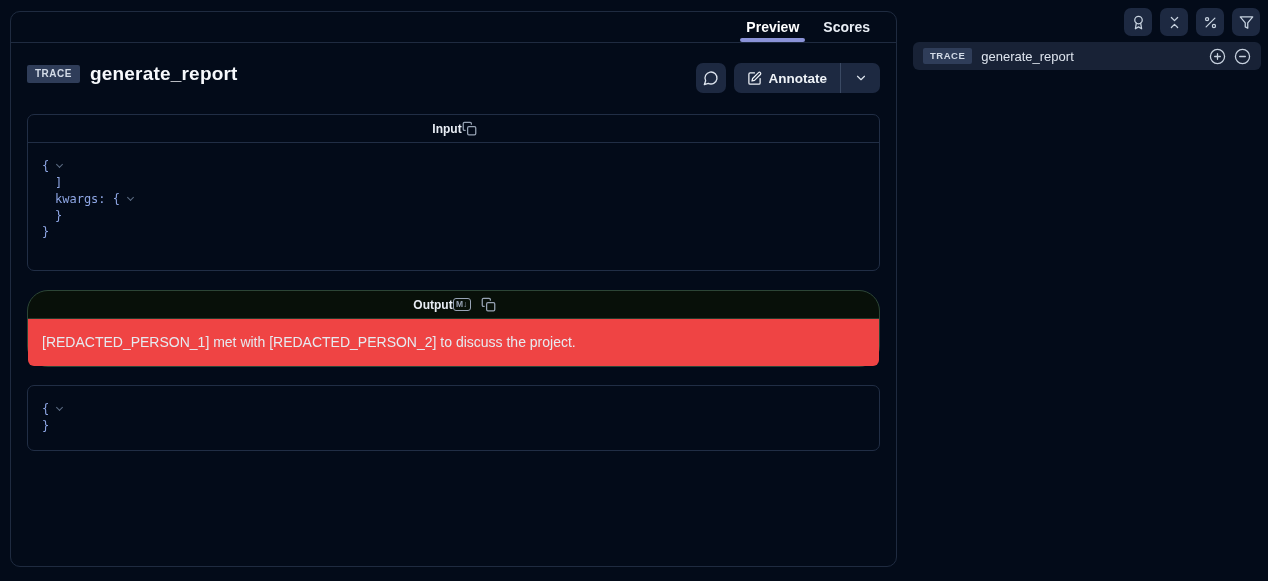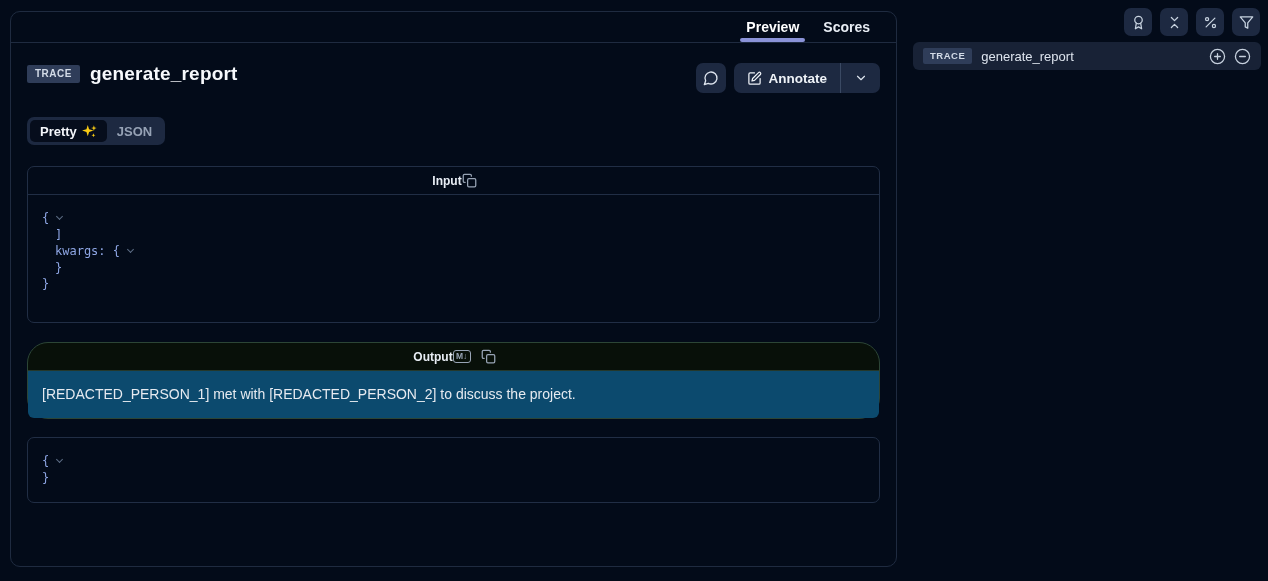--- a/index.html
+++ b/index.html
@@ -115,21 +115,21 @@
   .chev {
     display:inline-block; width:5px; height:5px;
     border-right:1.5px solid #5d6d85; border-bottom:1.5px solid #5d6d85;
     transform:rotate(45deg); margin-left:8px; margin-top:-3px;
     cursor:pointer;
   }
   .io-card.input .io-body.code { min-height:127px; }
 
   .io-card.output { border-color:#2c4536; margin-top:19px; background:#081009;border-radius:21px; }
   .io-card.output .io-head { border-bottom-color:#24382b; }
-  .io-card.output .io-body { background:#0c4a6e; border-radius:0 0 6px 6px; }
+  .io-card.output .io-body { background:#ef4444; border-radius:0 0 6px 6px; }
   .out-text { padding:15px 14px 16px 14px; font-size:14px; color:#e6eaf0; }
 
   .io-card.metadata { margin-top:18px; }
   .io-card.metadata .io-body.code { min-height:59px; }
 
   
   .sidebar {
     position:absolute; left:897px; top:0; width:371px; height:581px;
     display:flex; flex-direction:column;
   }
@@ -208,35 +208,20 @@
                 <svg width="14" height="14" viewBox="0 0 24 24" fill="none" stroke="currentColor" stroke-width="2" stroke-linecap="round" stroke-linejoin="round">
                     <path d="m6 9 6 6 6-6"></path>
                   </svg>
               </span>
             </button>
           </div>
 
         </div>
       </div>
 
-      <div class="toggle">
-        <div class="seg active">
-          <span>Pretty</span>
-          <span>
-            <svg width="15" height="14" viewBox="0 0 17 16" fill="#facc15">
-                <path d="M6.5 1 8 6 13 7.5 8 9 6.5 14 5 9 0 7.5 5 6 Z"></path>
-                <path d="M13.5 1.5 14.3 3.9 16.7 4.7 14.3 5.5 13.5 7.9 12.7 5.5 10.3 4.7 12.7 3.9 Z"></path>
-                <path d="M13 10.5 13.6 12.2 15.3 12.8 13.6 13.4 13 15.1 12.4 13.4 10.7 12.8 12.4 12.2 Z"></path>
-              </svg>
-          </span>
-        </div>
-        <div class="seg">
-          <span>JSON</span>
-        </div>
-      </div>
 
       
       <div class="io-card input">
         <div class="io-head">
           <span class="io-title">Input</span>
           <span class="io-icons">
             <button class="ghost-btn">
               <span>
                 <svg width="15" height="15" viewBox="0 0 24 24" fill="none" stroke="currentColor" stroke-width="2" stroke-linecap="round" stroke-linejoin="round">
                     <rect x="9" y="9" width="13" height="13" rx="2"></rect>

